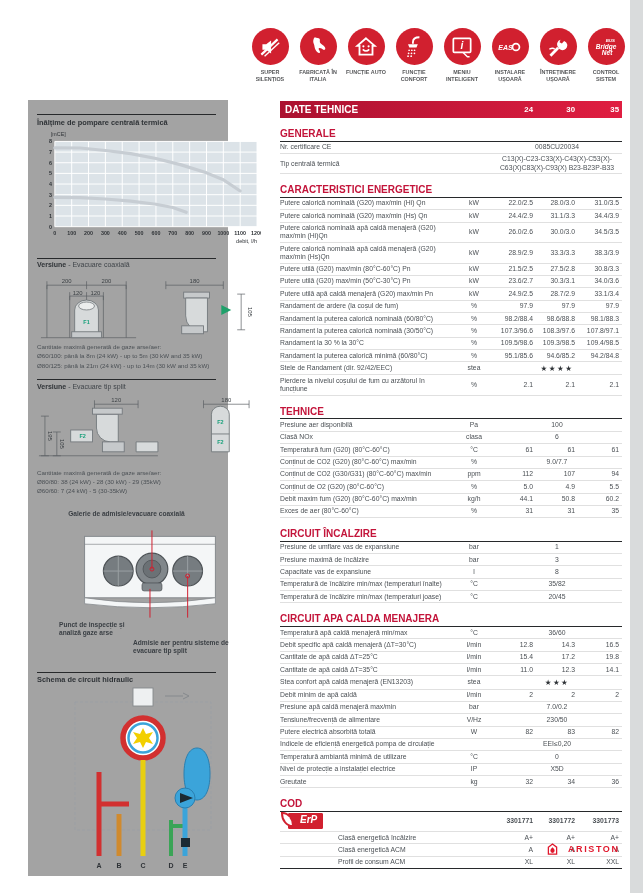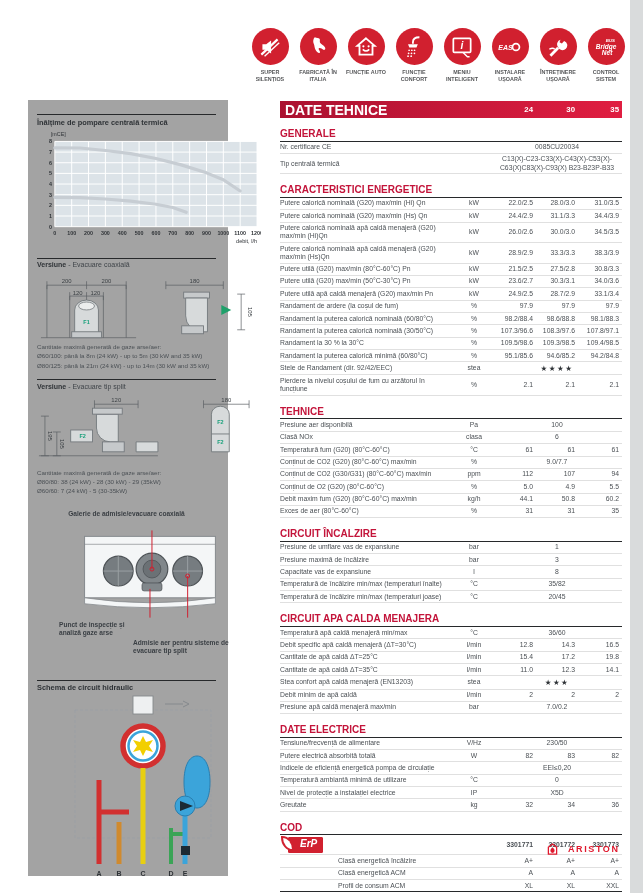--- a/index.html
+++ b/index.html
@@ -15,25 +15,25 @@
   .rule-title{border-top:1px solid #27292b;padding-top:2.5px;font-size:7.4px;font-weight:bold;color:#2f3337;}
   .mini-title{border-top:1px solid #27292b;padding-top:2.5px;font-size:7px;color:#3f4449;margin-top:9px;}
   .mini-title b{color:#2f3337;}
   .caption{font-size:6.2px;color:#4b5055;line-height:1.35;margin-top:1px;}
   .diag{display:block;margin:2px auto 0 auto;}
   .m-wrap{position:relative;margin-top:14px;height:150px;}
   .m-label{font-size:6.6px;font-weight:bold;color:#3a3f44;line-height:1.25;position:absolute;}
   .m-top{top:0;left:0;width:100%;text-align:center;}
   .m-left{bottom:22px;left:22px;width:78px;}
   .m-right{bottom:4px;left:96px;width:120px;}
-  .hydra-title{margin-top:20px;}
+  .hydra-title{margin-top:12px;}
   
   .spec{position:absolute;left:280px;top:101px;width:342px;}
   .spec-header{background:linear-gradient(90deg,#ab1130,#e01e41);display:grid;grid-template-columns:1fr 36px 44px 42px 44px;align-items:center;height:17px;color:#fff;}
-  .spec-header .hl{grid-column:1/3;font-size:14px;font-weight:bold;padding-left:5px;}
+  .spec-header .hl{grid-column:1/3;font-size:10px;font-weight:bold;padding-left:5px;}
   .spec-header .hv{font-size:7.8px;font-weight:bold;text-align:right;padding-right:3px;}
   .sec-title{color:#c3143a;font-weight:bold;font-size:10px;border-bottom:1.2px solid #27292b;padding:1px 0 1.5px 0;margin-top:9px;}
   .row{display:grid;grid-template-columns:1fr 36px 44px 42px 44px;font-size:6.8px;border-bottom:0.5px solid #e0e0e0;padding:1.6px 0;align-items:center;line-height:1.2;}
   .row .lbl{padding-right:4px;}
   .row .lbl.indent{padding-left:58px;}
   .row .unit{text-align:center;}
   .row .val{text-align:right;padding-right:3px;}
   .row .span3{grid-column:3/6;text-align:center;}
   .row .stars{letter-spacing:1.5px;color:#2f3337;font-size:7.5px;}
   .row .bold{font-weight:bold;}
@@ -548,21 +548,20 @@
         <div class="unit">l/min</div>
         <div class="val">2</div>
         <div class="val">2</div>
         <div class="val">2</div>
       </div>
       <div class="row">
         <div class="lbl">Presiune apă caldă menajeră max/min</div>
         <div class="unit">bar</div>
         <div class="span3">7.0/0.2</div>
       </div>
-      <div class="sec-title">DATE ELECTRICE</div>
       <div class="row">
         <div class="lbl">Tensiune/frecvență de alimentare</div>
         <div class="unit">V/Hz</div>
         <div class="span3">230/50</div>
       </div>
       <div class="row">
         <div class="lbl">Putere electrică absorbită totală</div>
         <div class="unit">W</div>
         <div class="val">82</div>
         <div class="val">83</div>

